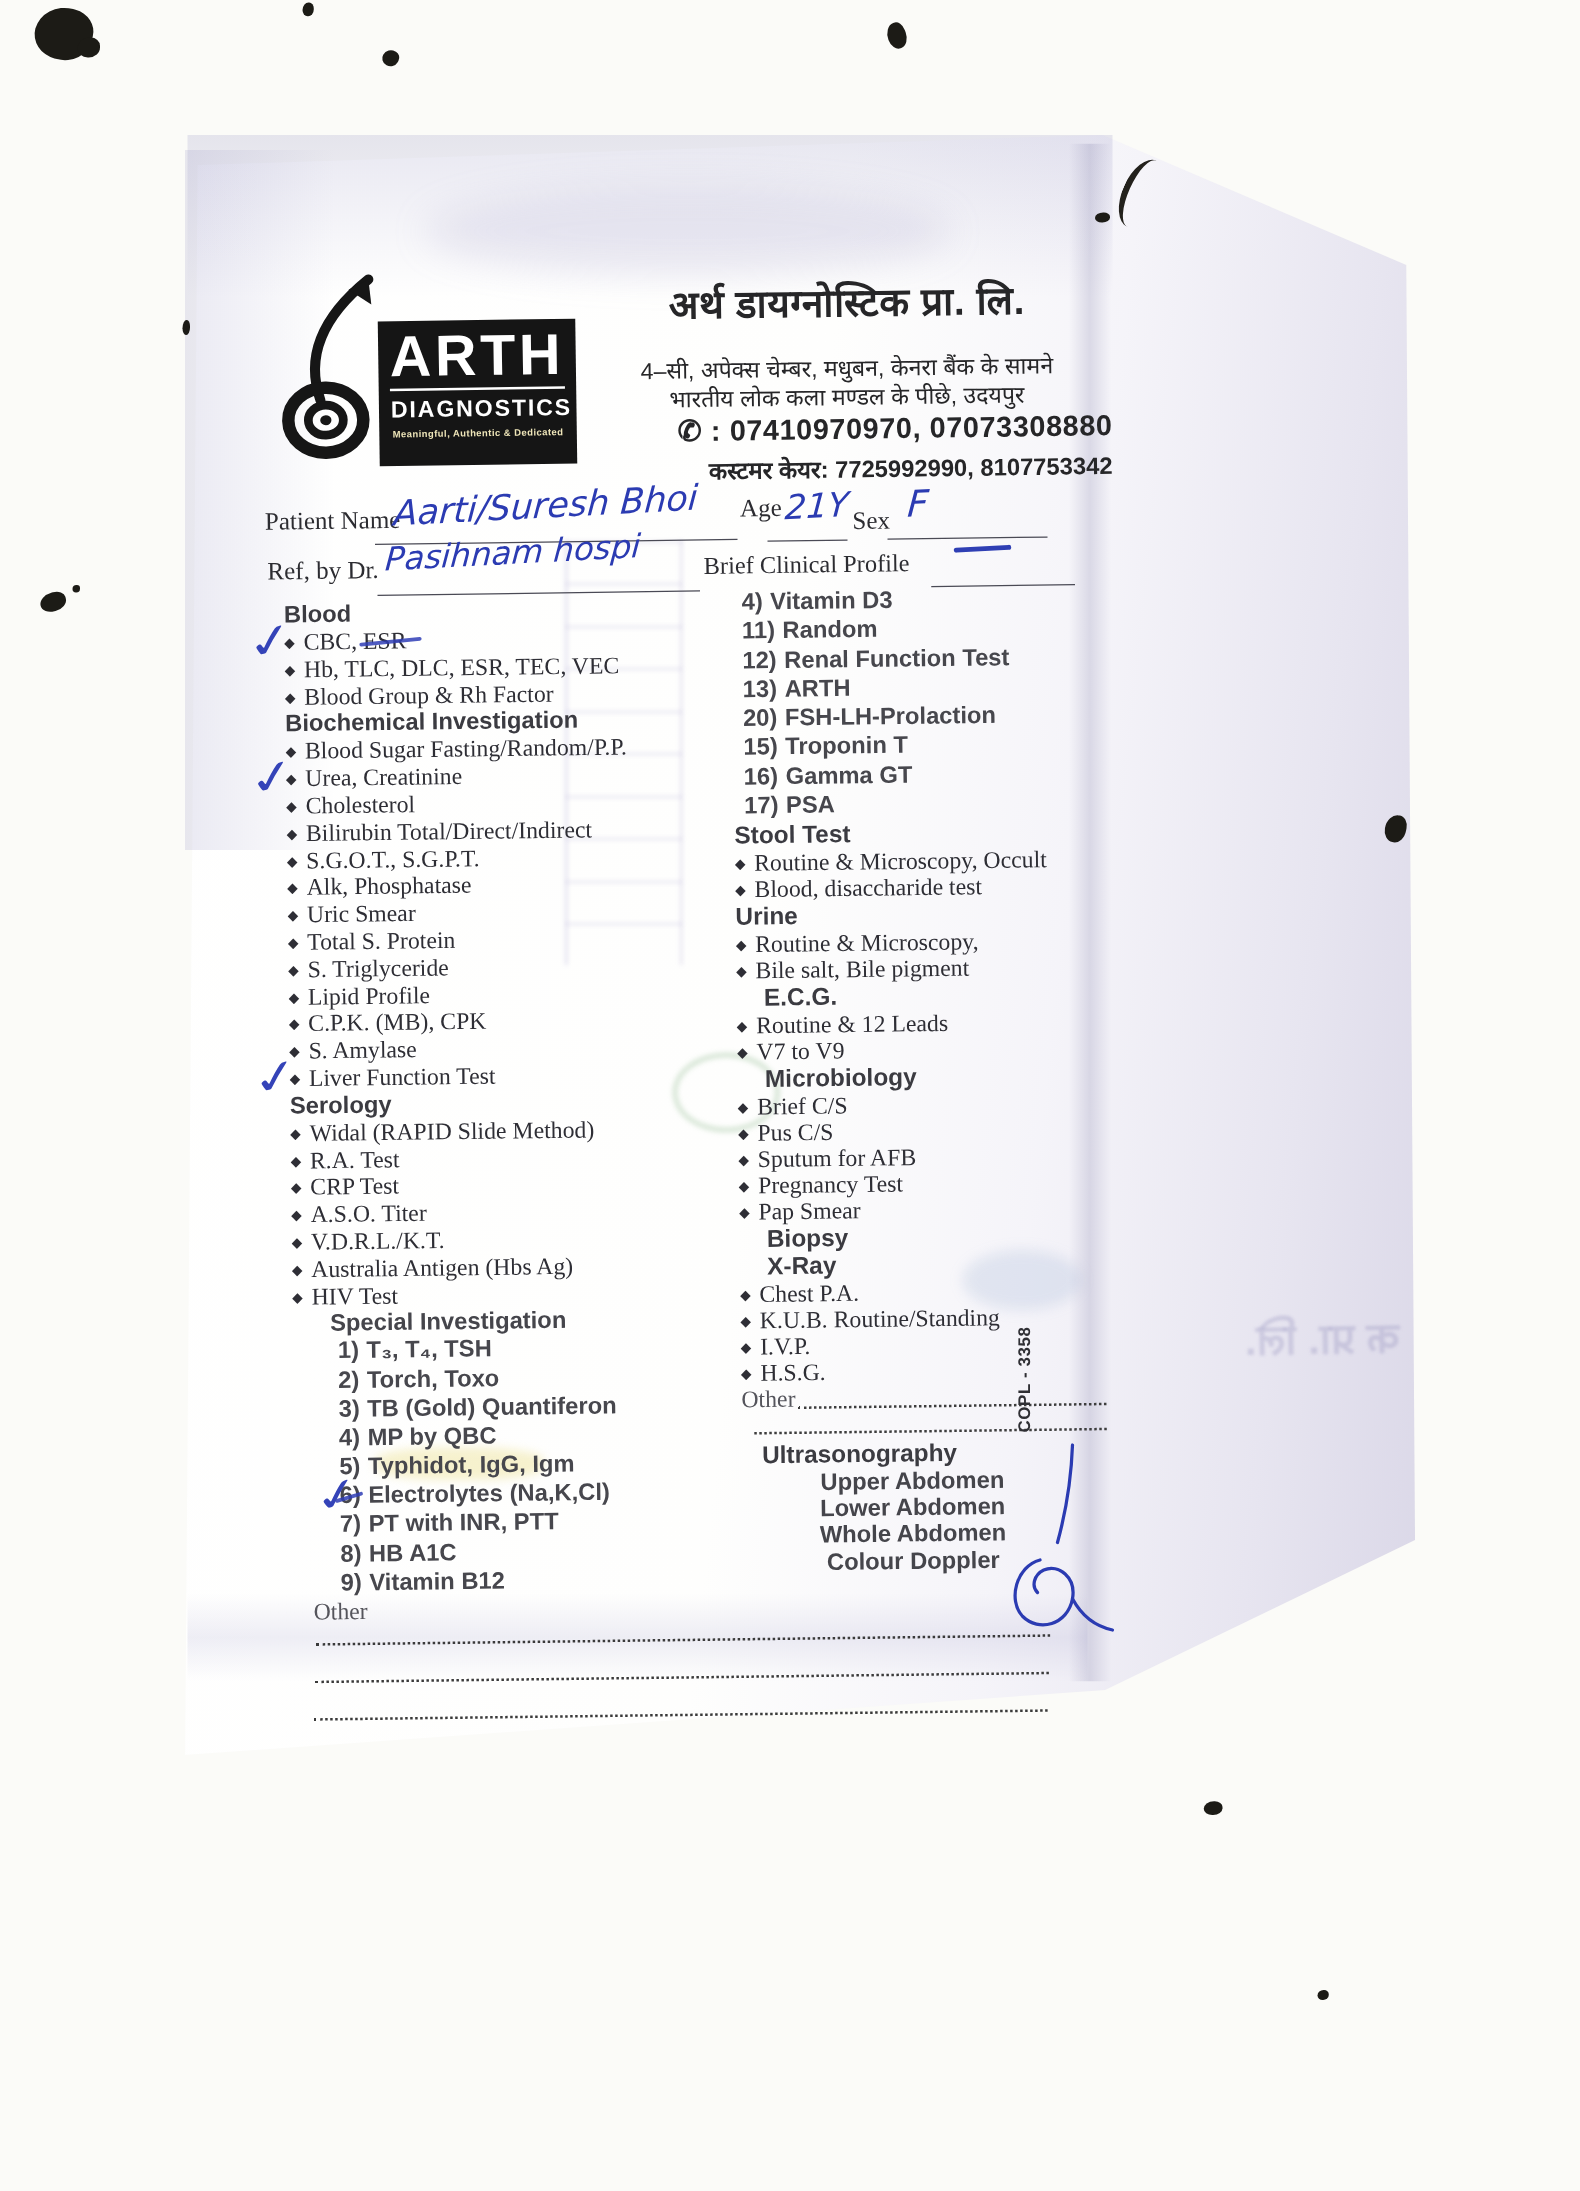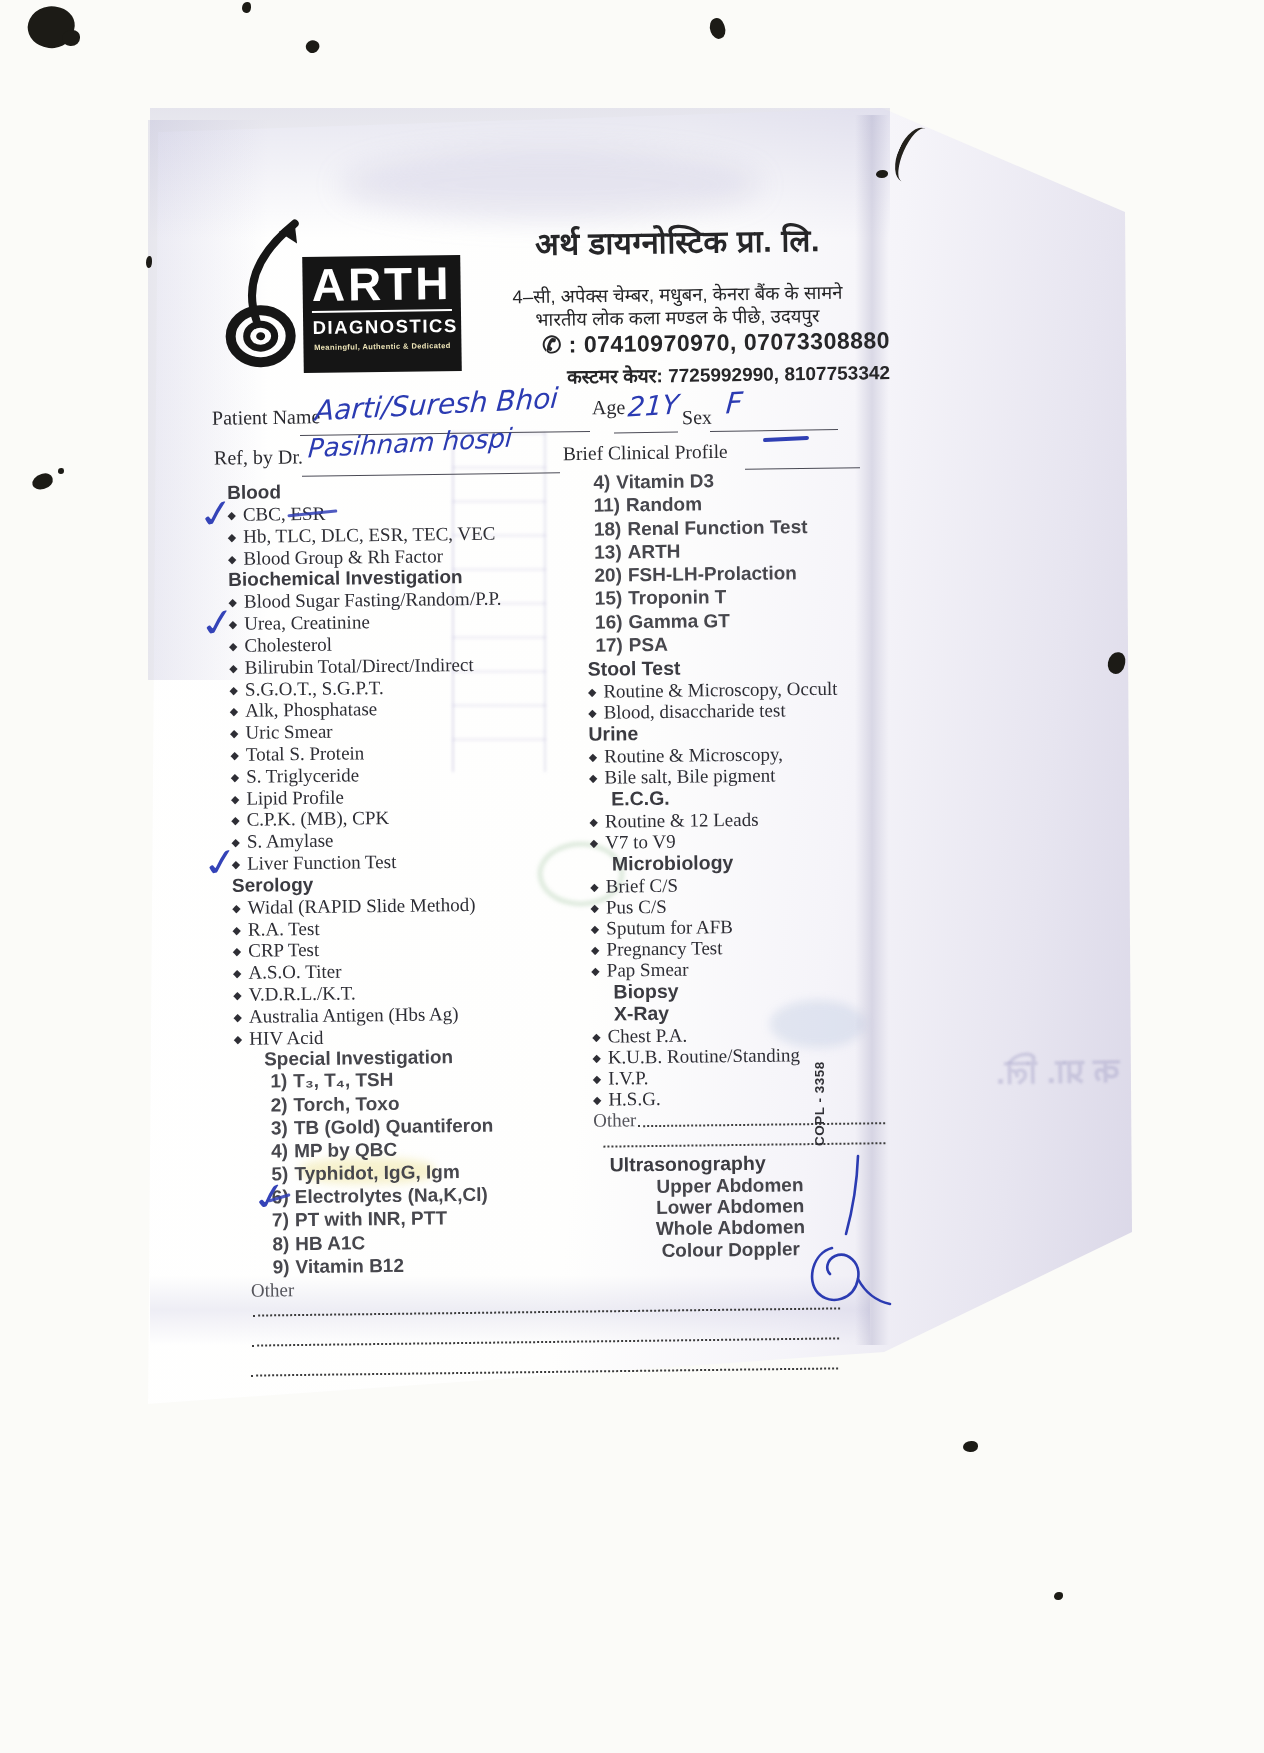--- a/index.html
+++ b/index.html
@@ -168,37 +168,37 @@
     <div class="row t-b"><span class="dia">◆</span><span class="txt">C.P.K. (MB), CPK</span></div>
     <div class="row t-b"><span class="dia">◆</span><span class="txt">S. Amylase</span></div>
     <div class="row t-b"><span class="dia">◆</span><span class="txt">Liver Function Test</span><span class="check check-b">✓</span></div>
     <div class="row t-h">Serology</div>
     <div class="row t-b"><span class="dia">◆</span><span class="txt">Widal (RAPID Slide Method)</span></div>
     <div class="row t-b"><span class="dia">◆</span><span class="txt">R.A. Test</span></div>
     <div class="row t-b"><span class="dia">◆</span><span class="txt">CRP Test</span></div>
     <div class="row t-b"><span class="dia">◆</span><span class="txt">A.S.O. Titer</span></div>
     <div class="row t-b"><span class="dia">◆</span><span class="txt">V.D.R.L./K.T.</span></div>
     <div class="row t-b"><span class="dia">◆</span><span class="txt">Australia Antigen (Hbs Ag)</span></div>
-    <div class="row t-b"><span class="dia">◆</span><span class="txt">HIV Acid</span></div>
+    <div class="row t-b"><span class="dia">◆</span><span class="txt">HIV Test</span></div>
     <div class="row t-hn">Special Investigation</div>
     <div class="row t-n"><span class="num">1)</span><span>T₃, T₄, TSH</span></div>
     <div class="row t-n"><span class="num">2)</span><span>Torch, Toxo</span></div>
     <div class="row t-n"><span class="num">3)</span><span>TB (Gold) Quantiferon</span></div>
     <div class="row t-n"><span class="num">4)</span><span>MP by QBC</span></div>
     <div class="row t-n"><span class="num">5)</span><span>Typhidot, IgG, Igm</span></div>
     <div class="row t-n"><span class="num ns">6)</span><span>Electrolytes (Na,K,Cl)</span><span class="check check-n">✓</span></div>
     <div class="row t-n"><span class="num">7)</span><span>PT with INR, PTT</span></div>
     <div class="row t-n"><span class="num">8)</span><span>HB A1C</span></div>
     <div class="row t-n"><span class="num">9)</span><span>Vitamin B12</span></div>
     <div class="row t-label">Other</div>
   </div>
 <div class="col col-right">
     <div class="row t-n"><span class="num">4)</span><span>Vitamin D3</span></div>
     <div class="row t-n"><span class="num">11)</span><span>Random</span></div>
-    <div class="row t-n"><span class="num">18)</span><span>Renal Function Test</span></div>
+    <div class="row t-n"><span class="num">12)</span><span>Renal Function Test</span></div>
     <div class="row t-n"><span class="num">13)</span><span>ARTH</span></div>
     <div class="row t-n"><span class="num">20)</span><span>FSH-LH-Prolaction</span></div>
     <div class="row t-n"><span class="num">15)</span><span>Troponin T</span></div>
     <div class="row t-n"><span class="num">16)</span><span>Gamma GT</span></div>
     <div class="row t-n"><span class="num">17)</span><span>PSA</span></div>
     <div class="row t-h">Stool Test</div>
     <div class="row t-b"><span class="dia">◆</span><span class="txt">Routine &amp; Microscopy, Occult</span></div>
     <div class="row t-b"><span class="dia">◆</span><span class="txt">Blood, disaccharide test</span></div>
     <div class="row t-h">Urine</div>
     <div class="row t-b"><span class="dia">◆</span><span class="txt">Routine &amp; Microscopy,</span></div>

